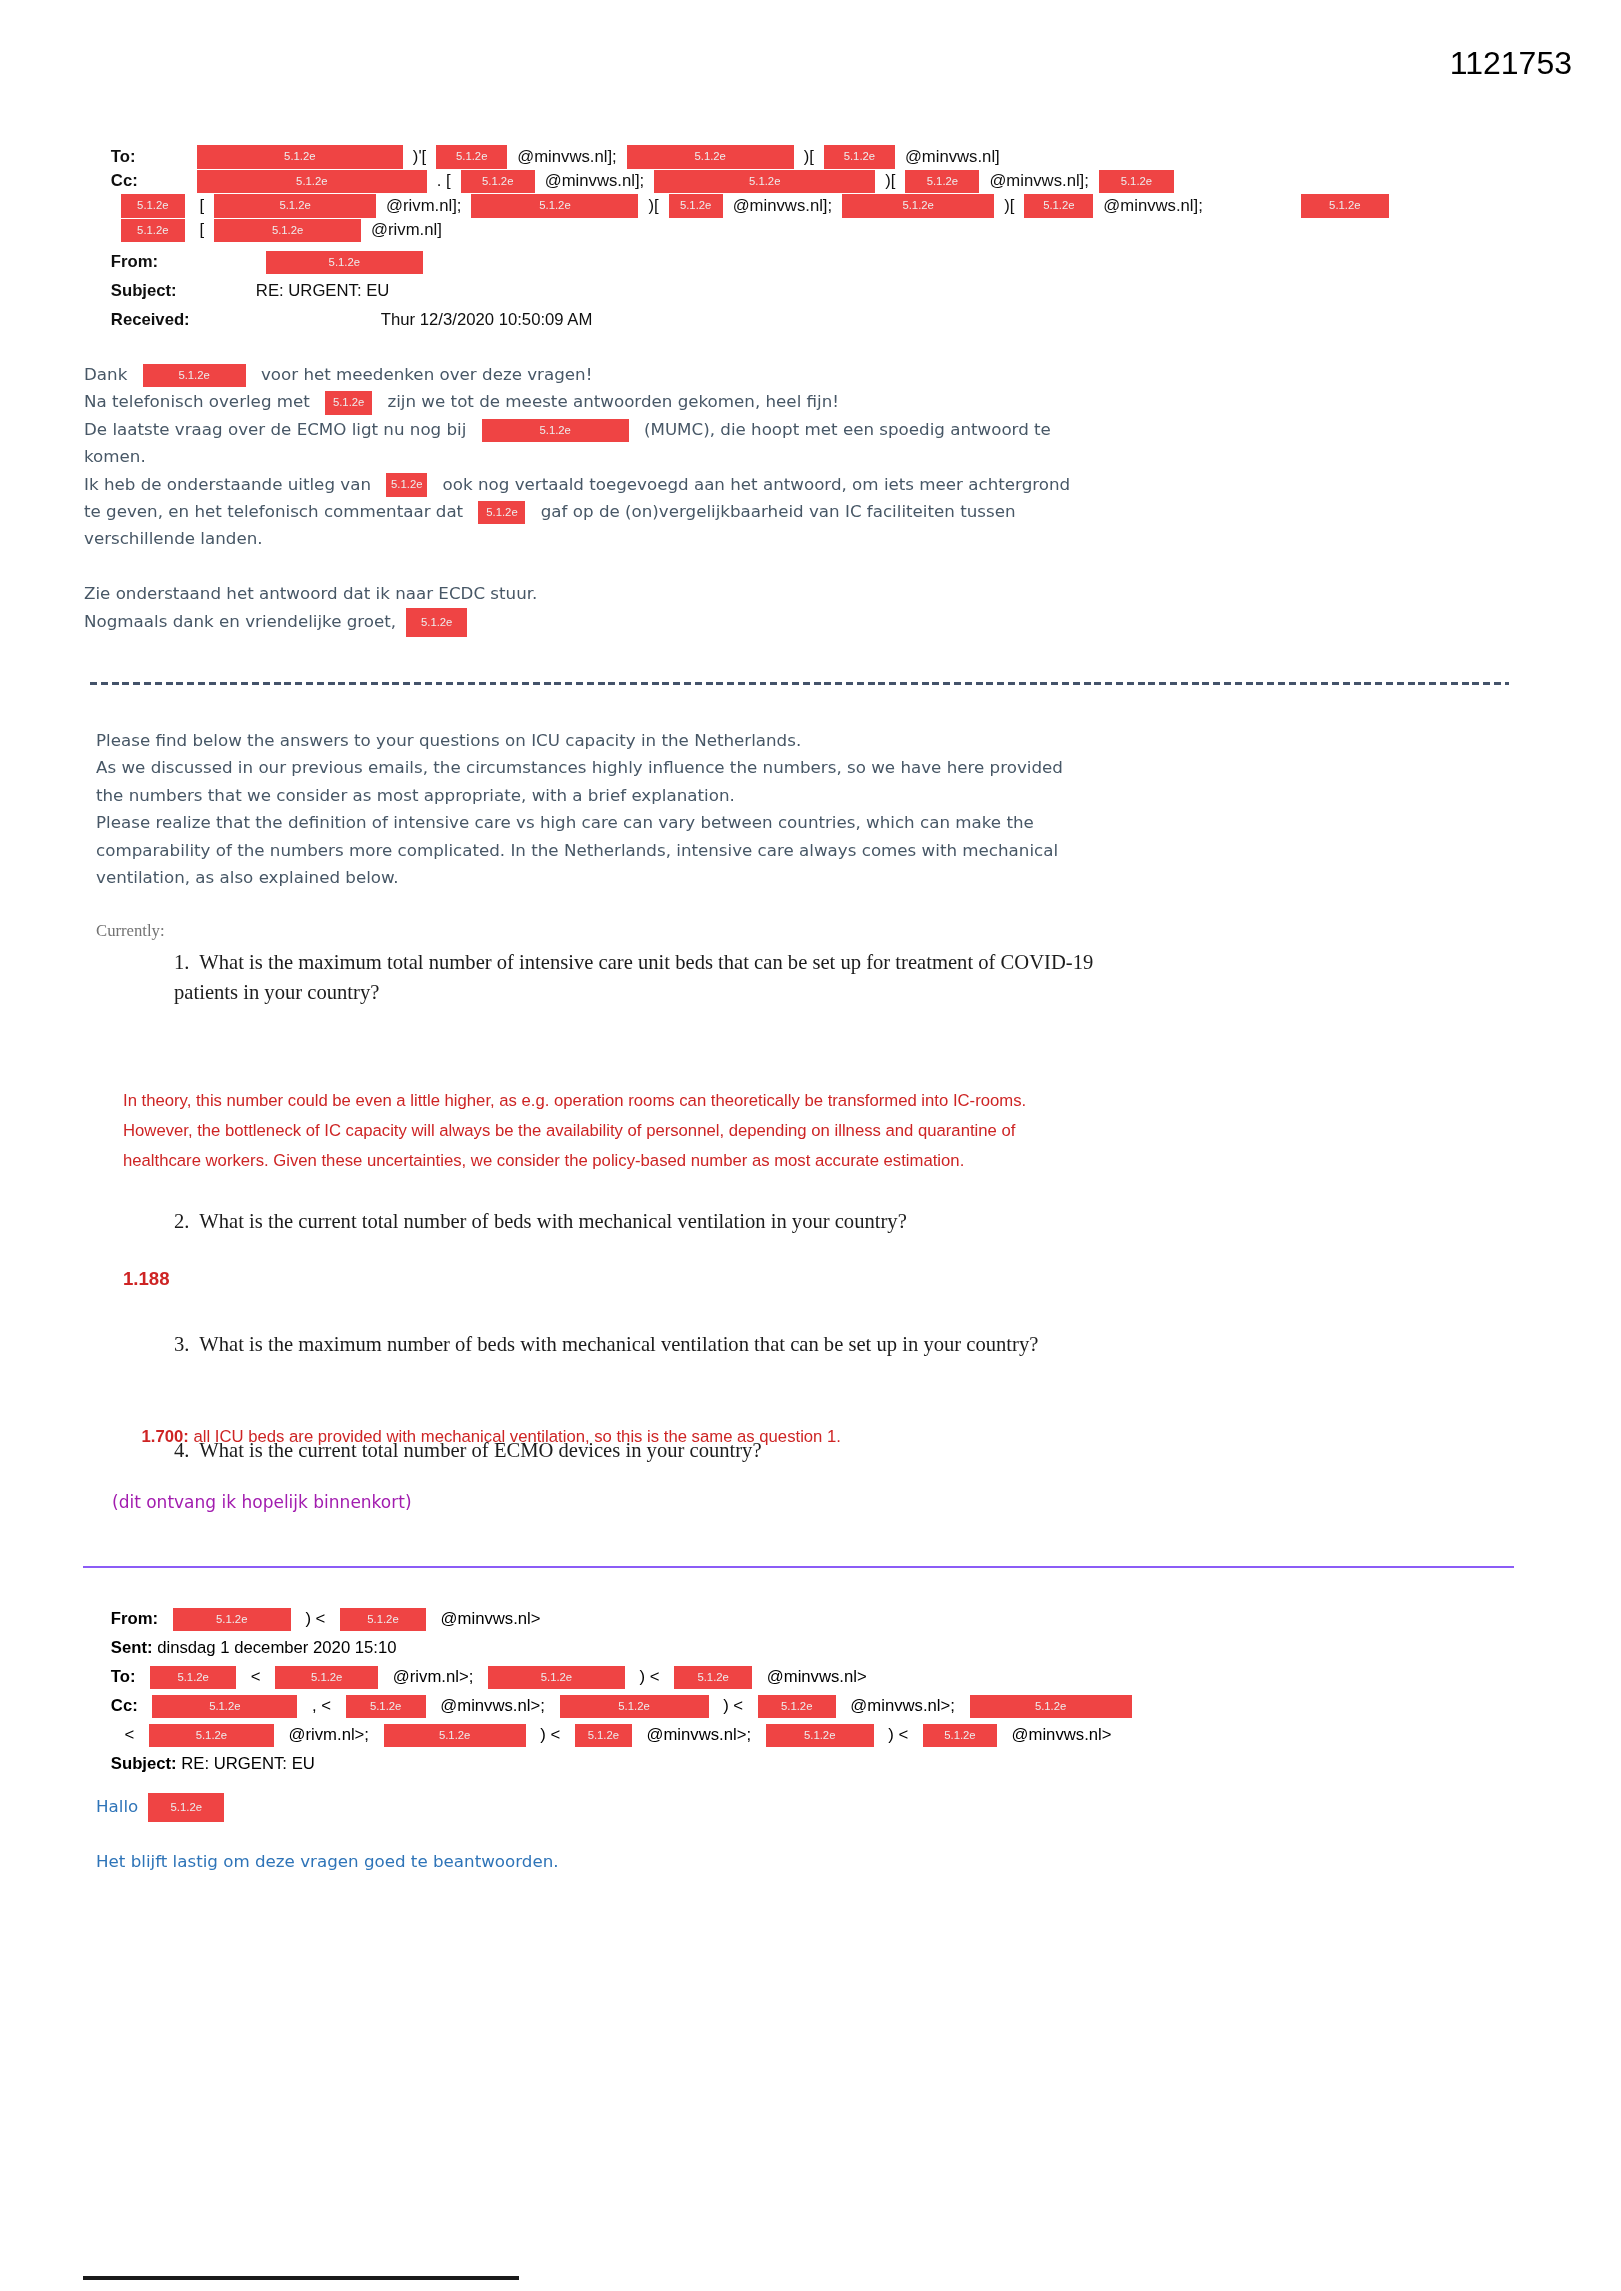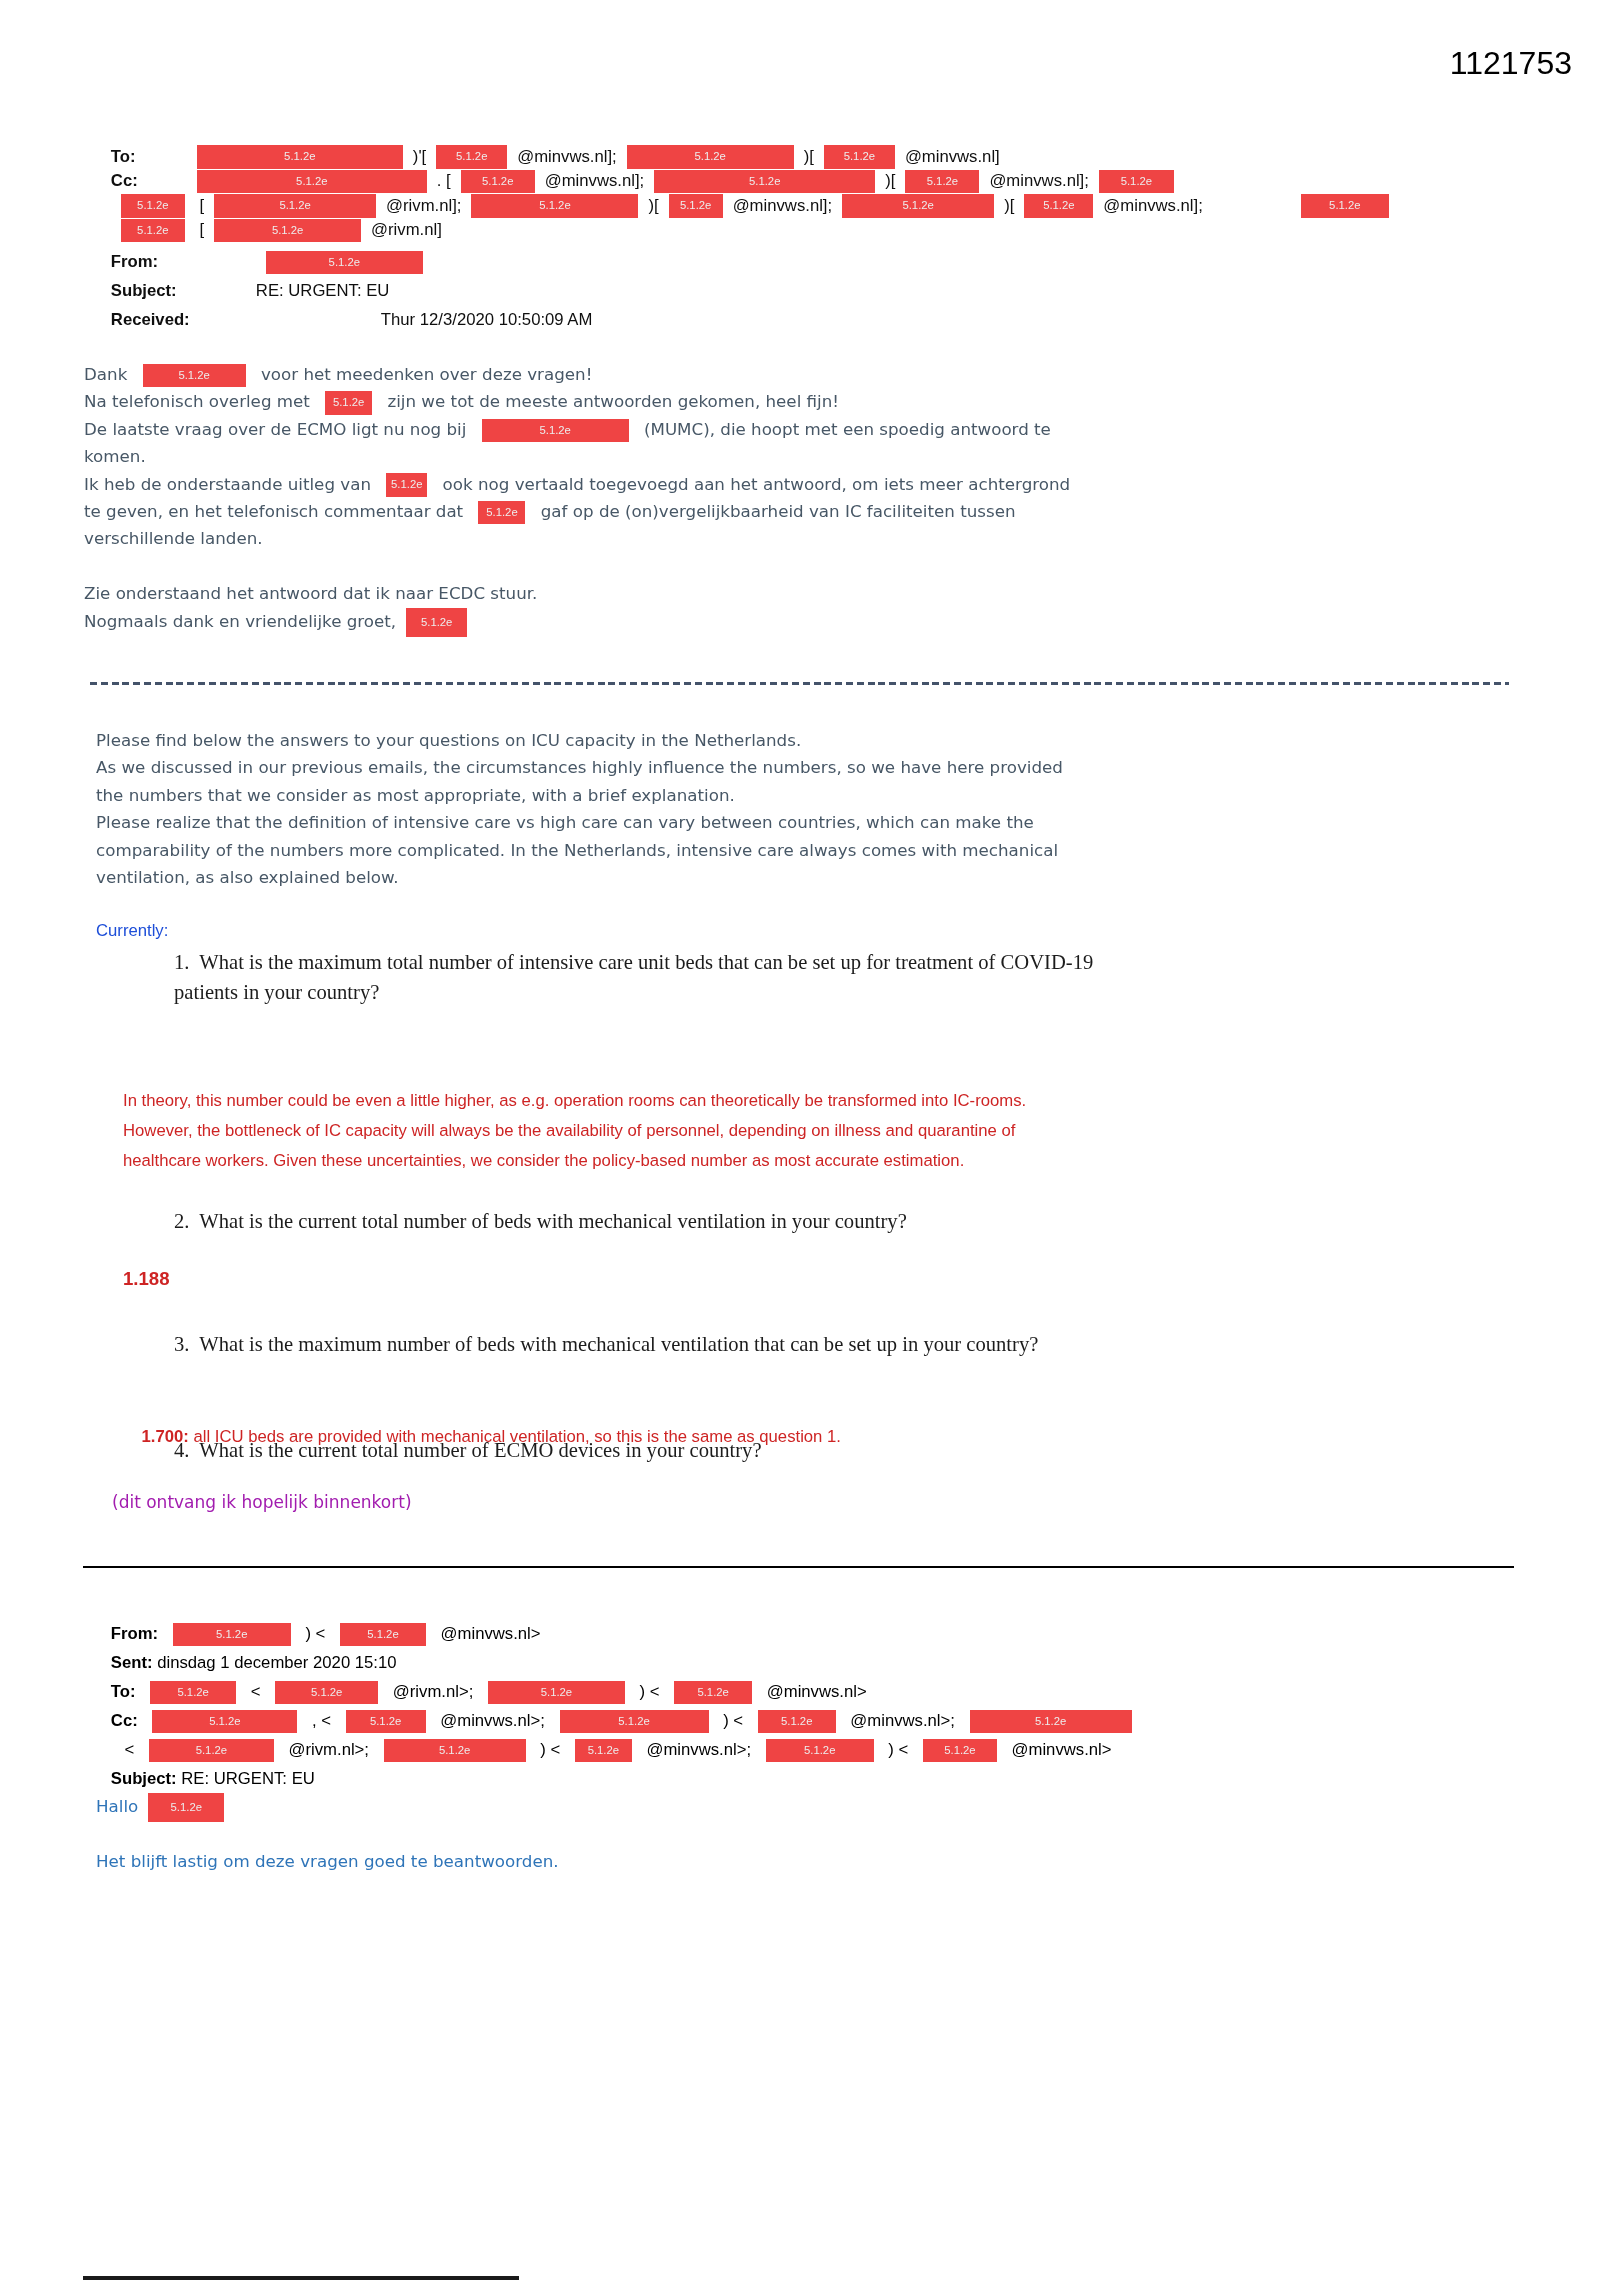--- a/index.html
+++ b/index.html
@@ -20,40 +20,40 @@
           height:23.5px;line-height:23.5px;text-align:center;vertical-align:middle;margin:0 10px;font-weight:normal;}
 
   .segtext{white-space:pre-wrap;}
 
   
   .body1{position:absolute;left:84px;top:361px;font-family:"DejaVu Sans",sans-serif;font-size:16.7px;line-height:27.4px;color:#475766;}
   .body1 .redact,.body2 .redact{vertical-align:middle;}
   .sep{position:absolute;left:90px;top:682px;width:1419px;height:2.9px;
        background:repeating-linear-gradient(90deg,#44536a 0 6.9px,transparent 6.9px 10.8px);}
   .body2{position:absolute;left:96px;top:727px;font-family:"DejaVu Sans",sans-serif;font-size:16.7px;line-height:27.4px;color:#475766;}
-  .currently{position:absolute;left:96px;top:921px;font-family:Liberation Sans, sans-serif;font-size:16.7px;color:#1d4ed8;}
+  .currently{position:absolute;left:96px;top:921px;font-family:Liberation Serif, serif;font-size:16.7px;color:#737373;}
 
   
   .q{position:absolute;left:174px;font-family:"Liberation Serif",serif;font-size:20.6px;line-height:30px;color:#1c1c1c;white-space:pre-wrap;}
   .q1{top:947px;}
   .q2{top:1206px;}
   .q3{top:1329px;}
   .q4{top:1435px;}
 
   
   .ans{position:absolute;left:123px;font-family:"Liberation Sans",sans-serif;font-size:16.7px;line-height:30px;color:#ce2424;white-space:pre-wrap;}
   .ans b{font-weight:bold;}
   .a1{top:1045px;}
   .a1p{top:1086px;height:90px;overflow:hidden;}
   .a2{top:1264px;font-size:18.6px;font-weight:bold;}
   .a3{top:1392px;}
   .note{position:absolute;left:112px;top:1492px;font-family:"DejaVu Sans",sans-serif;font-size:17px;color:#a21caf;}
 
   
-  .h2block{position:absolute;left:83px;top:1566px;width:1431px;font-size:16.7px;color:#000;border-top:2px solid #000000;padding-top:22px;}
+  .h2block{position:absolute;left:83px;top:1566px;width:1431px;font-size:16.7px;color:#000;border-top:2px solid #8b5cf6;padding-top:7px;}
   .h2row{height:29px;line-height:29px;white-space:pre;}
   .h2label{font-weight:bold;}
   .h2row .redact{height:23.5px;line-height:23.5px;}
   .h2cont{padding-left:13.7px;}
 
   
   .greet{position:absolute;left:96px;top:1792px;font-family:"DejaVu Sans",sans-serif;font-size:16.7px;line-height:29px;color:#2e74b8;}
   .closing{position:absolute;left:96px;top:1851px;font-family:"DejaVu Sans",sans-serif;font-size:16.7px;color:#2e74b8;}
 
   .bottomline{position:absolute;left:83px;top:2276px;width:436px;height:3.9px;background:#1a1a1a;}

